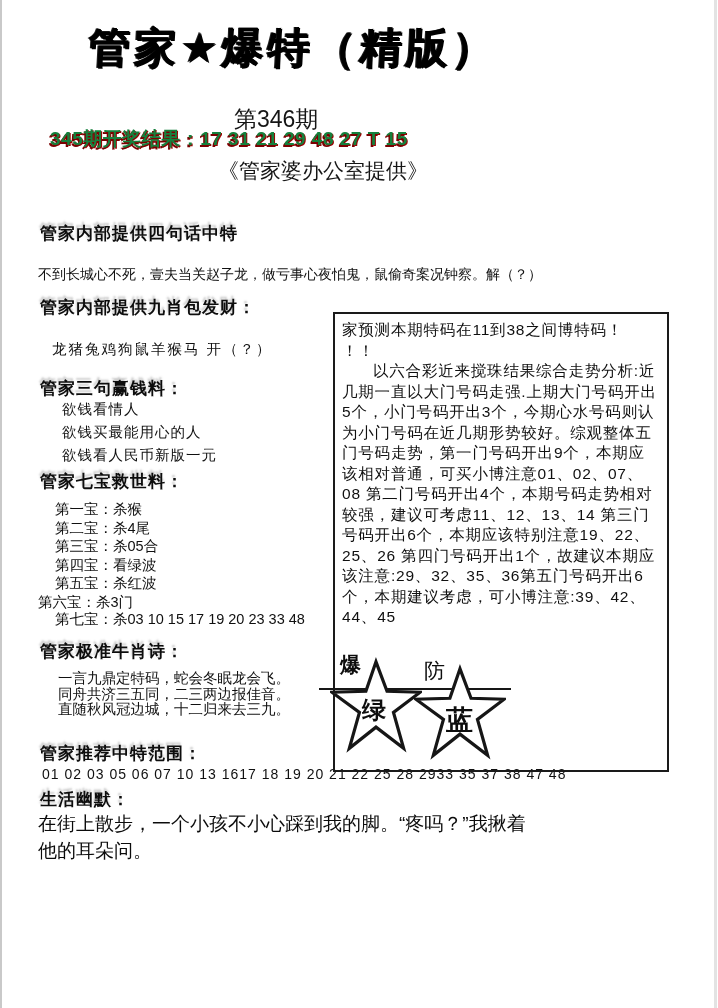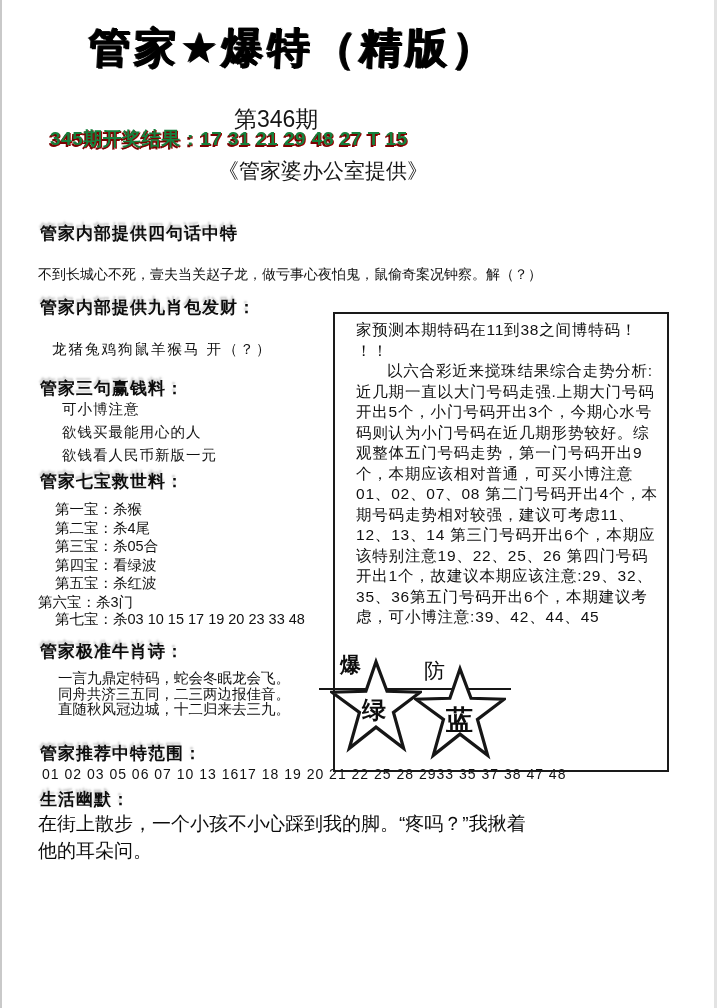--- a/index.html
+++ b/index.html
@@ -11,21 +11,21 @@
       letter-spacing:4px;transform:skewX(-3deg);color:#000;
       text-shadow:1px 1px 0 #000, -1px 0 0 #222;}
   #issue-no{left:234px;top:104px;font-size:23px;color:#151515;}
   #result-line{left:50px;top:126px;font-size:19px;font-weight:bold;color:#15803d;
       letter-spacing:0.5px;text-shadow:-1.5px 1.5px 0 #7a0000, 1px 1px 0 #9b0000;}
   #provider{left:202px;top:157px;font-size:21px;color:#151515;margin-left:16px;}
   .sec-h{font-size:17px;font-weight:bold;color:#0d0d0d;letter-spacing:1px;
       text-shadow:-1px -3px 2px rgba(110,110,110,0.35);}
   .body-t{font-size:14.5px;color:#101010;}
   .pred-box{position:absolute;left:333px;top:312px;width:336px;height:460px;
-      border:2px solid #1a1a1a;box-sizing:border-box;padding:6px 7px 0 21px;}
+      border:2px solid #1a1a1a;box-sizing:border-box;padding:6px 7px 0 7px;}
   .pred-box .pline{font-size:15.5px;line-height:20.5px;letter-spacing:0.8px;color:#101010;}
   .pred-box .ppara{font-size:15.5px;line-height:20.5px;letter-spacing:0.8px;color:#101010;
       text-indent:2em;margin:0;}
   .star-svg{position:absolute;z-index:2;}
   .star-label{position:absolute;z-index:3;font-weight:bold;color:#0d0d0d;}
   #hline{position:absolute;left:319px;top:688px;width:192px;height:2px;background:#161616;z-index:1;}
   #humor-text{position:absolute;left:38px;top:810px;width:502px;white-space:normal;
       font-size:19px;line-height:27px;color:#0b0b0b;}
 </style>
 </head>
@@ -41,21 +41,21 @@
   <div class="abs" id="result-line">345期开奖结果：17 31 21 29 48 27 T 15</div>
   <div class="abs" id="provider">《管家婆办公室提供》</div>
 
   <div class="abs body-t" style="left:38px;top:266px;font-size:14px;">不到长城心不死，壹夫当关赵子龙，做亏事心夜怕鬼，鼠偷奇案况钟察。解（？）</div>
   <div class="abs sec-h" style="left:40px;top:222px;">管家内部提供四句话中特</div>
 
   <div class="abs sec-h" style="left:40px;top:296px;">管家内部提供九肖包发财：</div>
   <div class="abs body-t" style="left:52px;top:340px;letter-spacing:2px;">龙猪兔鸡狗鼠羊猴马 开（？）</div>
 
   <div class="abs sec-h" style="left:40px;top:377px;">管家三句赢钱料：</div>
-  <div class="abs body-t" style="left:62px;top:400px;letter-spacing:1px;">可小博注意</div>
+  <div class="abs body-t" style="left:62px;top:400px;letter-spacing:1px;">欲钱看情人</div>
   <div class="abs body-t" style="left:62px;top:423px;letter-spacing:1px;">欲钱买最能用心的人</div>
   <div class="abs body-t" style="left:62px;top:446px;letter-spacing:1px;">欲钱看人民币新版一元</div>
 
   <div class="abs sec-h" style="left:40px;top:470px;">管家七宝救世料：</div>
   <div class="abs body-t" style="left:55px;top:500px;">第一宝：杀猴</div>
   <div class="abs body-t" style="left:55px;top:519px;">第二宝：杀4尾</div>
   <div class="abs body-t" style="left:55px;top:537px;">第三宝：杀05合</div>
   <div class="abs body-t" style="left:55px;top:556px;">第四宝：看绿波</div>
   <div class="abs body-t" style="left:55px;top:574px;">第五宝：杀红波</div>
   <div class="abs body-t" style="left:38px;top:593px;">第六宝：杀3门</div>

